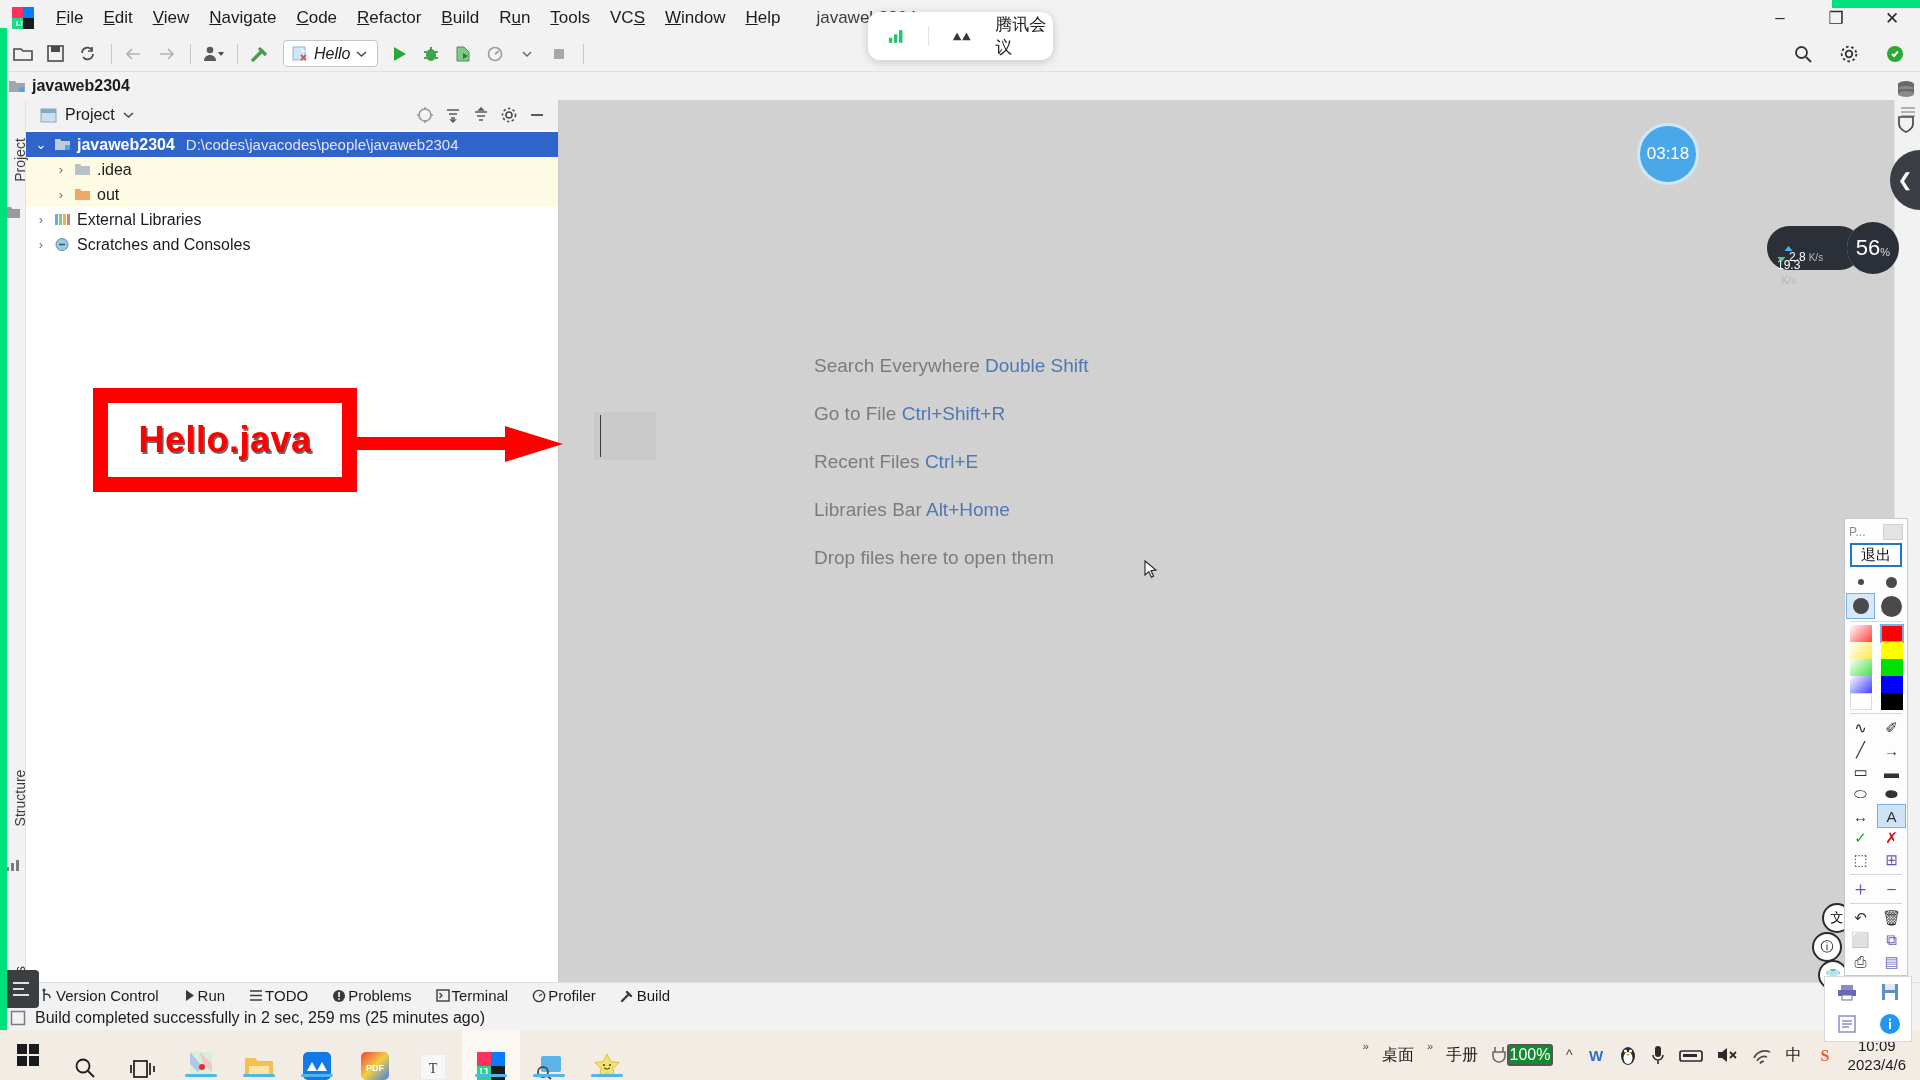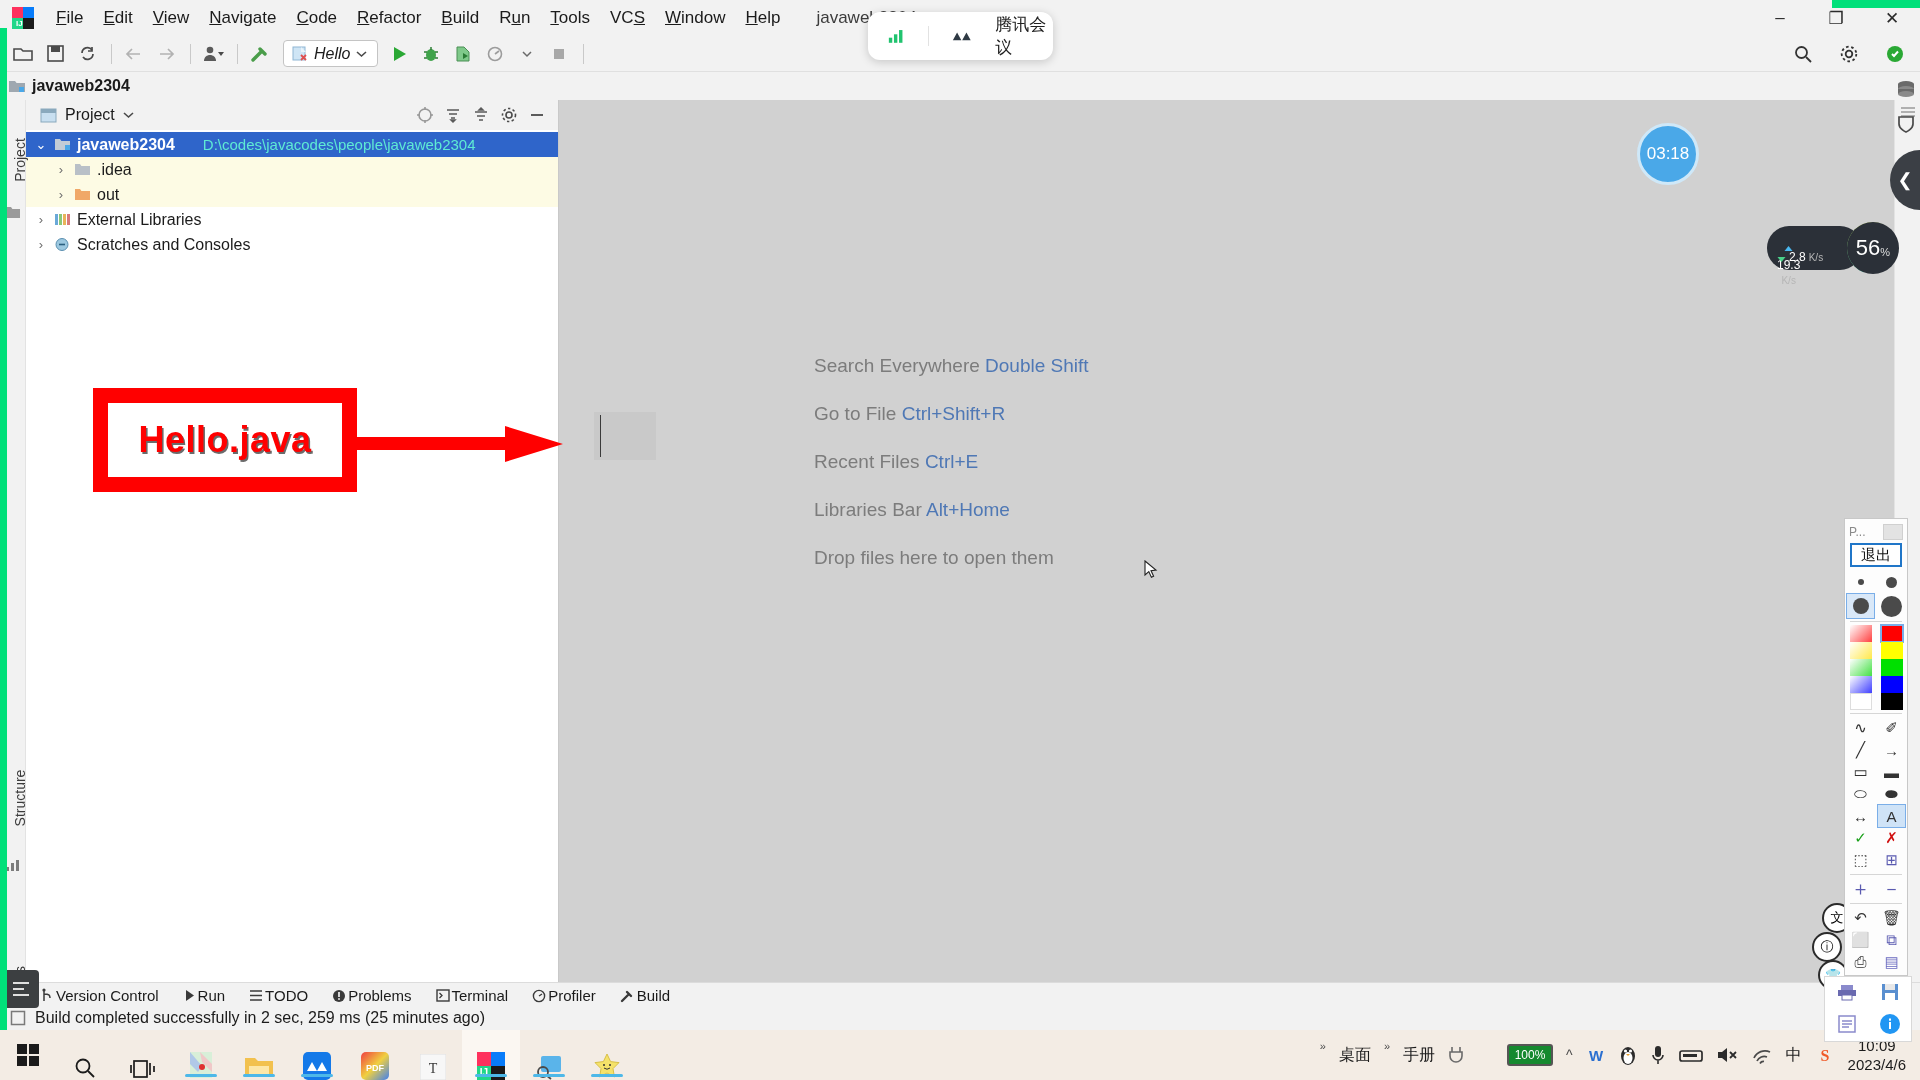--- a/index.html
+++ b/index.html
@@ -56,21 +56,21 @@
 
   
   .proj-panel { width: 533px; background: #fff; display: flex; flex-direction: column; flex: none; border-right: 1px solid #c9c9c9; }
   .proj-head { height: 30px; display: flex; align-items: center; padding: 0 6px 0 14px; background: #f2f2f2; gap: 8px; }
   .proj-head-title { font-size: 16px; color: #1b1b1b; }
   .proj-head-actions { margin-left: auto; display: flex; align-items: center; gap: 10px; padding-right: 6px; }
   .tree { flex: 1; padding-top: 2px; font-size: 16px; color: #1b1b1b; background: #fff; }
   .tnode { height: 25px; display: flex; align-items: center; gap: 6px; padding-left: 8px; white-space: nowrap; }
   .tnode.sel { background: #2f65ca; color: #fff; }
   .tnode.tint { background: #fdfbe4; }
-  .tpath { font-size: 15px; color: #5eead4; margin-left: 22px; }
+  .tpath { font-size: 15px; color: #e5e5e5; margin-left: 5px; }
   .arrow { width: 14px; text-align: center; font-size: 13px; color: #6e6e6e; flex: none; }
   .tnode.sel .arrow { color: #fff; }
   .indent1 { padding-left: 28px; }
 
   
   .editor { flex: 1; background: #d1d1d1; position: relative; }
   .hints { position: absolute; left: 255px; top: 255px; display: flex; flex-direction: column; gap: 26px; }
   .hint { font-size: 19px; color: #7c7c7c; white-space: nowrap; }
   .hint .key { color: #4f78b5; }
   .ghost-box { position: absolute; left: 35px; top: 312px; width: 62px; height: 48px; background: #c9c9c9; }
@@ -149,21 +149,21 @@
   .taskbar { position: absolute; left: 0; bottom: 0; width: 1920px; height: 50px; background: #f3ece4; display: flex; align-items: center; z-index: 100; }
   .tb-start { width: 56px; height: 50px; display: flex; align-items: center; justify-content: center; }
   .tb-ico { width: 58px; height: 50px; display: flex; align-items: flex-end; justify-content: center; position: relative; }
   .tb-ico.active { background: #fbf7f2; }
   .tb-ico .runbar { position: absolute; bottom: 3px; left: 13px; width: 32px; height: 3px; background: #4db8e8; border-radius: 2px; }
   .tray { position: absolute; right: 0; bottom: 0; height: 50px; display: flex; align-items: center; gap: 13px; padding-right: 14px; }
   .tray-txt { font-size: 16px; color: #1b1b1b; }
   .tray-chev { font-size: 11px; color: #4a4a4a; position: relative; top: -9px; }
   .battery { display: flex; align-items: center; }
   .battery .bbody { width: 46px; height: 22px; border: 2px solid #555; border-radius: 3px; background: #15892f; color: #fff;
-                    font-size: 12px; display: flex; align-items: center; justify-content: center; margin-left: 43px; }
+                    font-size: 16px; display: flex; align-items: center; justify-content: center; }
   .clock { font-size: 15px; color: #1b1b1b; line-height: 19px; text-align: center; }
 
   
   .tray-popup { position: absolute; right: 8px; bottom: 38px; width: 88px; height: 66px; background: #fff; border: 1px solid #d8d8d8;
                 display: grid; grid-template-columns: 1fr 1fr; place-items: center; z-index: 101; }
 </style>
 </head>
 <body>
 
 <div id="root">

